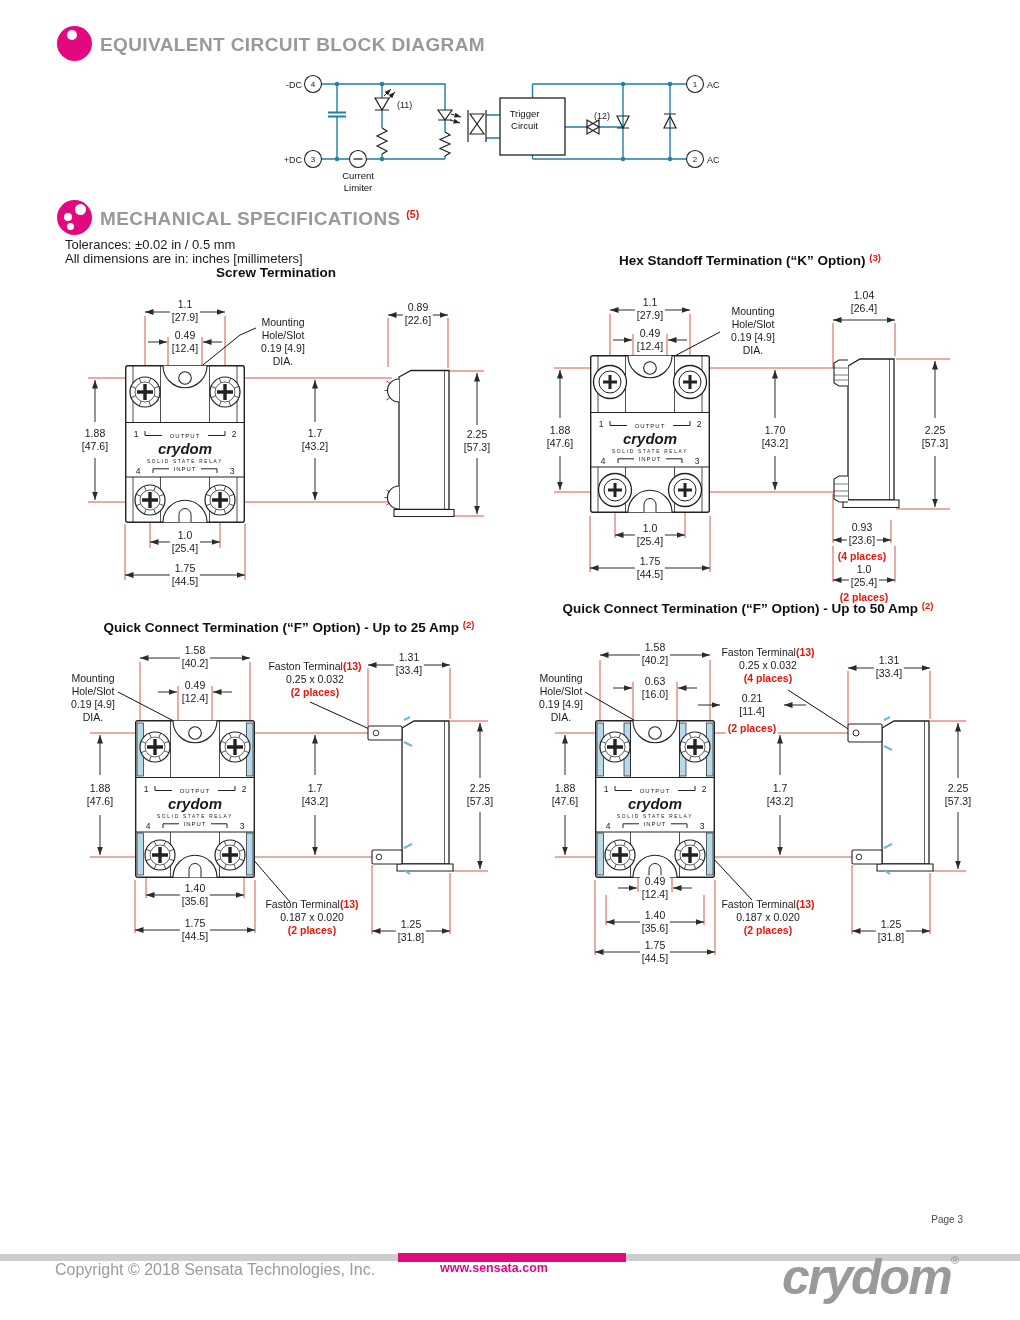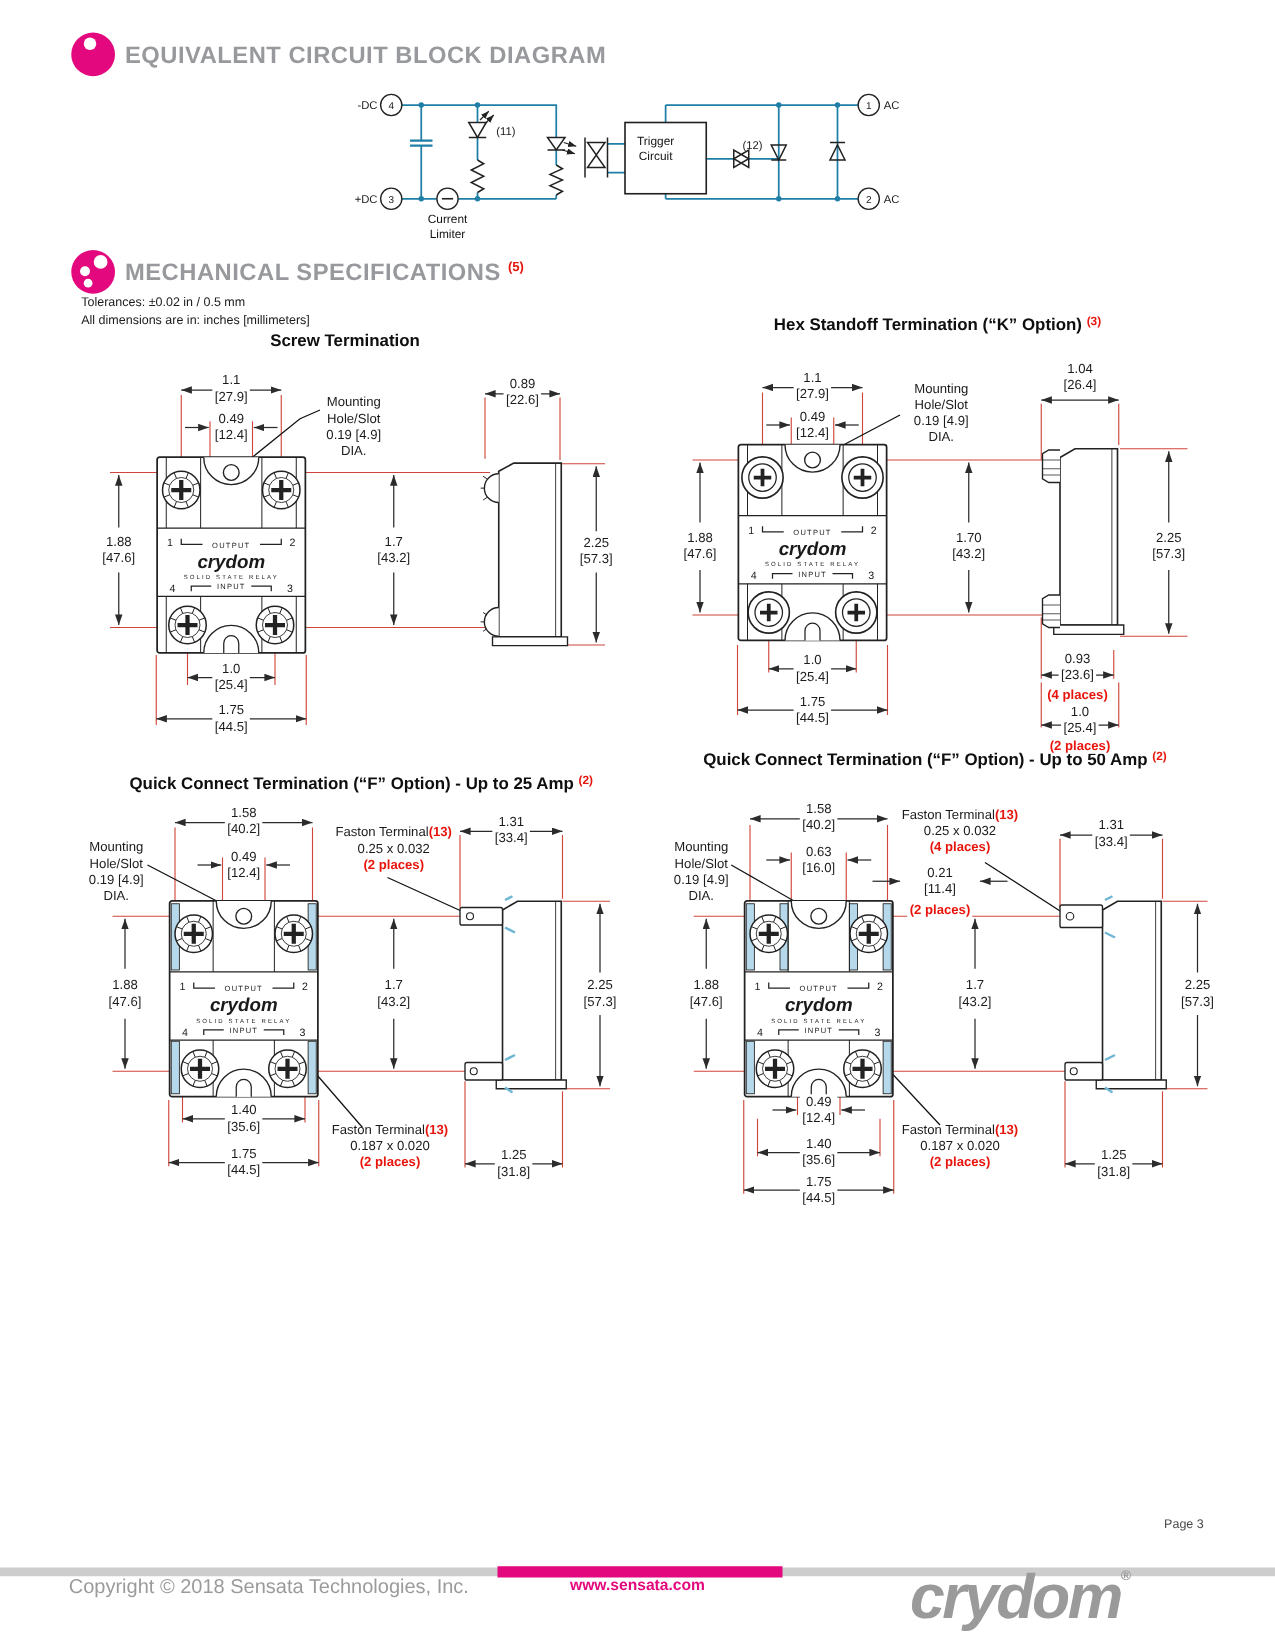--- a/index.html
+++ b/index.html
@@ -19,30 +19,30 @@
   .fnote{position:absolute;font-size:10.5px;line-height:1.25;color:#1b1b1b;text-align:center;z-index:3}
   .red{color:#e8150d}
   .b{font-weight:bold}
   .dtitle{position:absolute;transform:translateX(-50%);font-size:13.5px;font-weight:bold;color:#0f0f0f;
           white-space:nowrap;z-index:2}
   .dtitle .sup{font-size:9.5px;vertical-align:4px}
   .shead{position:absolute;font-size:19px;font-weight:bold;color:#97999c;letter-spacing:.4px}
   .shead .sup{font-size:10.5px;vertical-align:7px;letter-spacing:0;font-weight:bold}
   .picon{position:absolute;width:35px;height:35px;border-radius:50%;background:#e4087e;z-index:1}
   .pd{position:absolute;background:#fff;border-radius:50%}
-  .tol{position:absolute;font-size:10px;color:#1b1b1b}
+  .tol{position:absolute;font-size:13px;color:#1b1b1b}
   .clabel{position:absolute;font-size:9.5px;line-height:1.3;color:#111;text-align:center;
           white-space:pre-line;z-index:3}
   .footer-bar{position:absolute;left:0;top:1254px;width:1020px;height:7px;background:#cdcdcd}
   .footer-accent{position:absolute;left:398px;top:1253px;width:228px;height:9px;background:#e4087e}
   .copyright{position:absolute;left:55px;top:1261px;font-size:16px;color:#9b9b9b}
-  .website{position:absolute;left:440px;top:1261px;width:140px;text-align:center;font-size:12.5px;
+  .website{position:absolute;left:440px;top:1261px;width:140px;text-align:left;font-size:12.5px;
            font-weight:bold;color:#e4087e;text-decoration:none}
   .pageno{position:absolute;left:880px;top:1214px;width:83px;text-align:right;font-size:10px;color:#4a4a4a}
-  .biglogo{position:absolute;left:728px;top:1252px;font-size:50px;font-weight:bold;font-style:italic;
+  .biglogo{position:absolute;left:782px;top:1252px;font-size:50px;font-weight:bold;font-style:italic;
            color:#9a9a9a;letter-spacing:-2px;line-height:1}
   .biglogo .reg{font-size:11px;vertical-align:30px;letter-spacing:0}
 </style>
 </head>
 <body>
 
 <svg width="0" height="0" style="position:absolute">
 <defs>
 <marker id="ar" markerUnits="userSpaceOnUse" markerWidth="10" markerHeight="8" refX="8.5" refY="3" orient="auto-start-reverse">
         <path d="M0,0L8.5,3L0,6Z" fill="#2b2b2b"></path>

